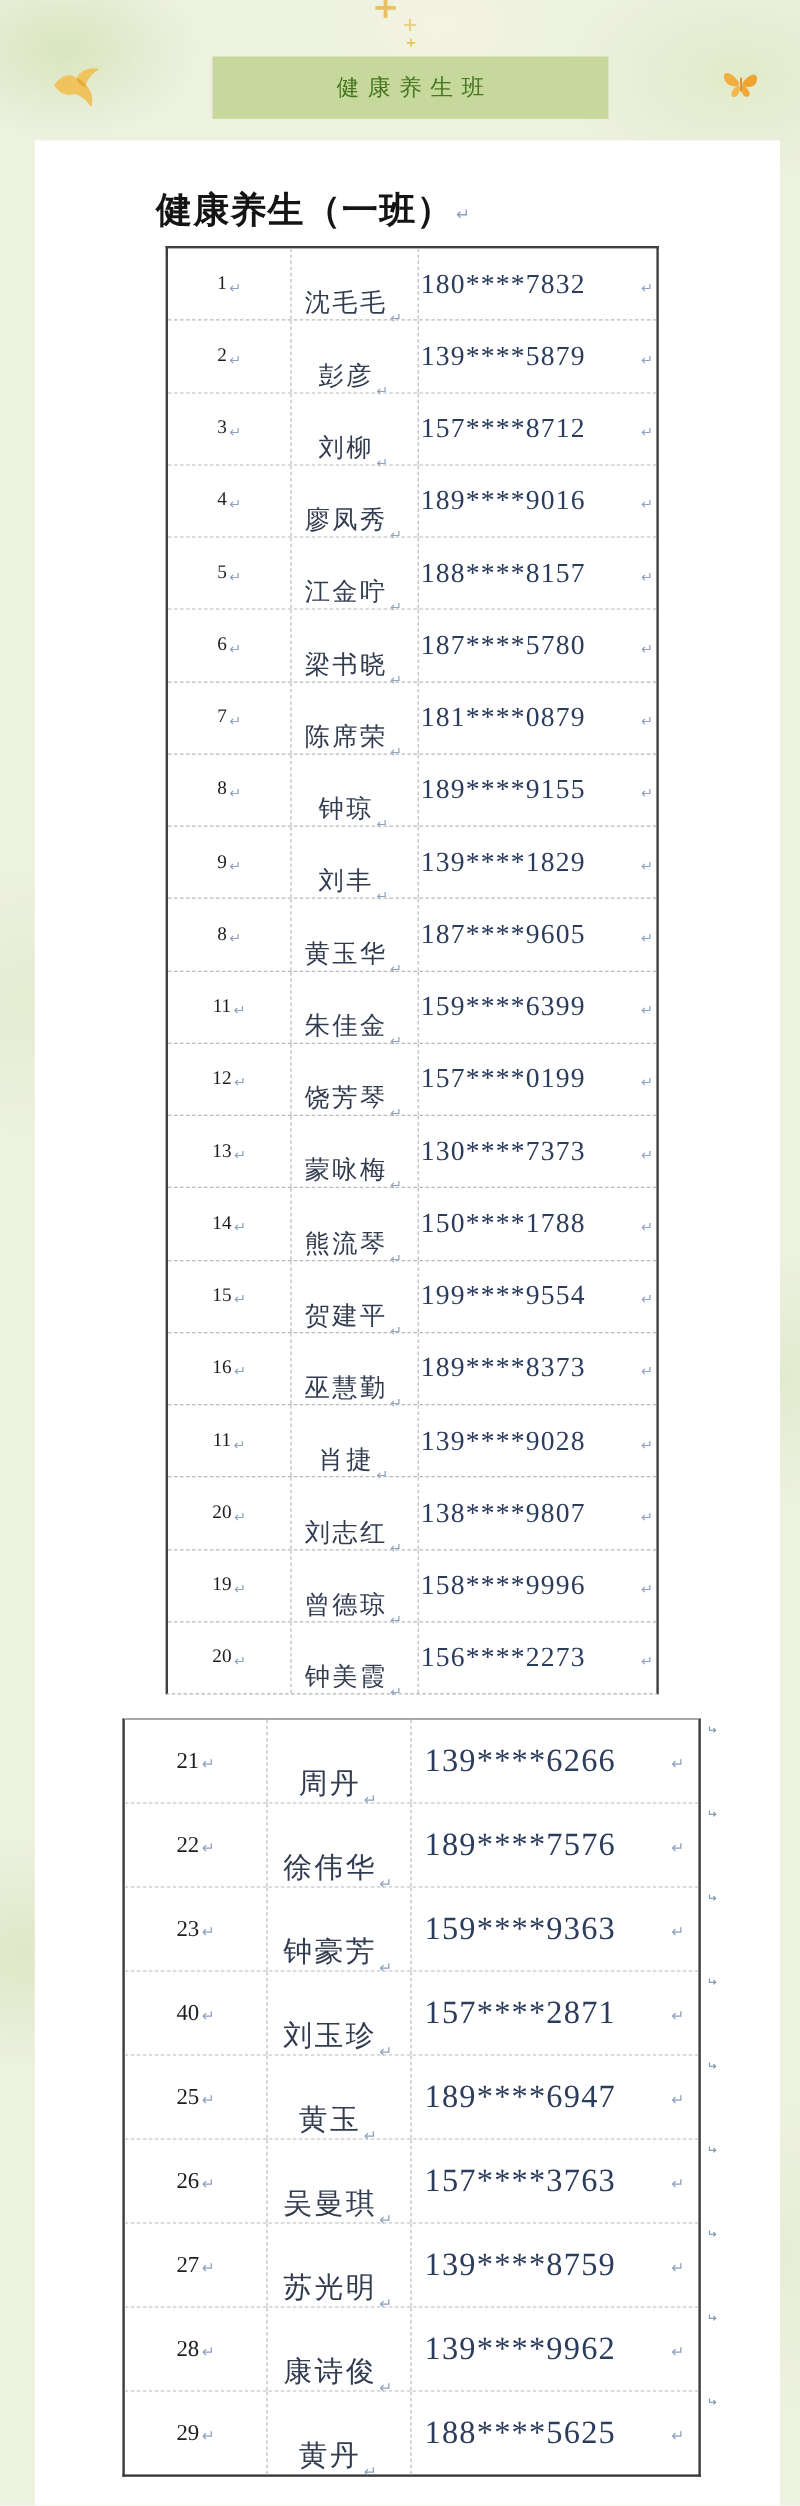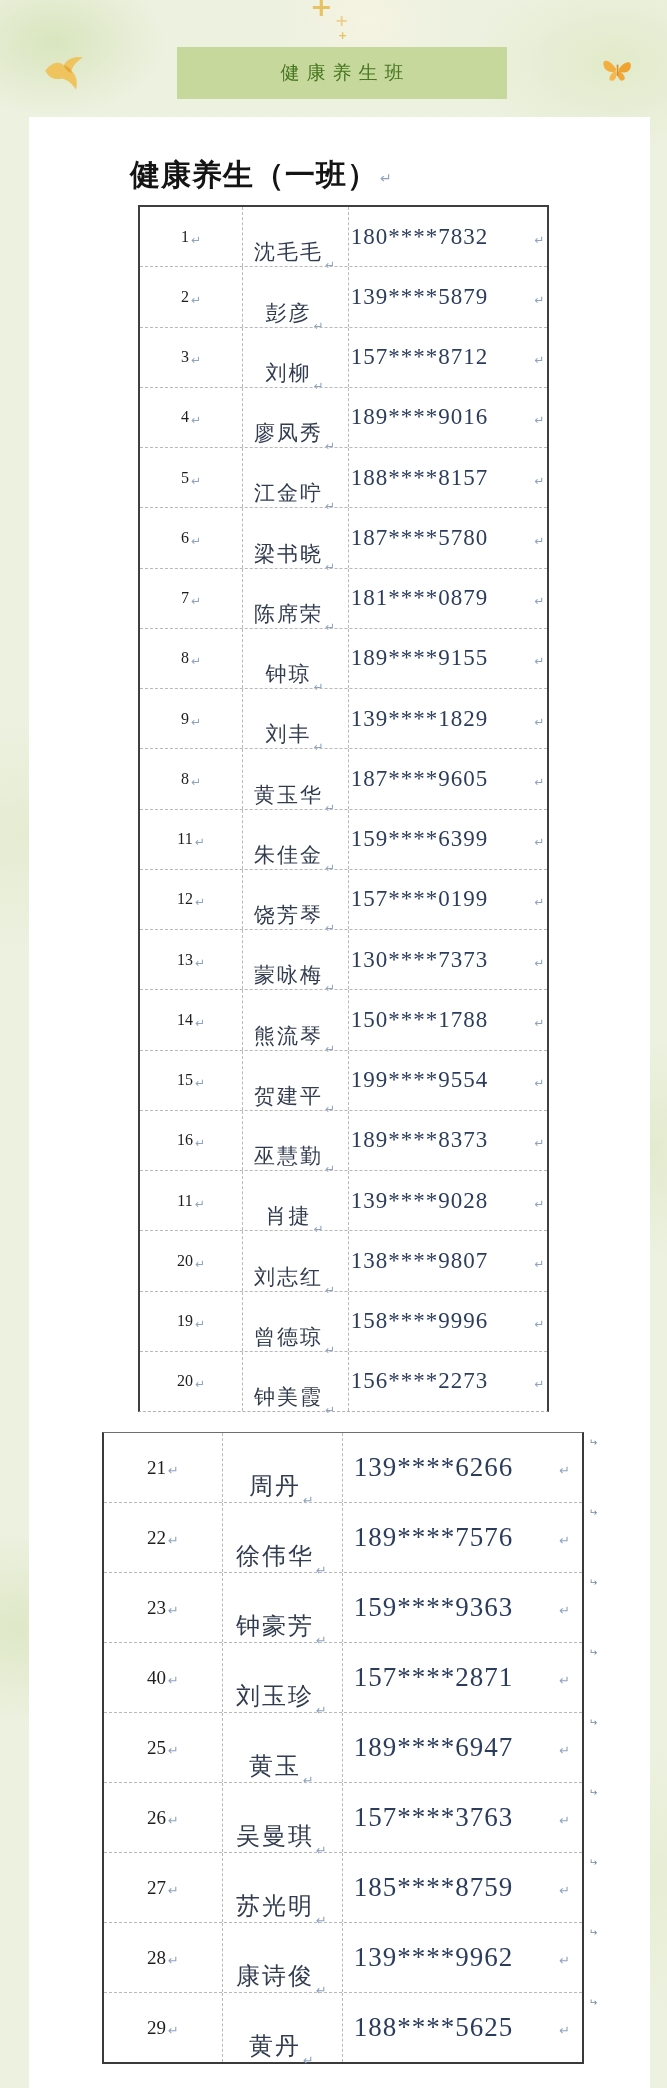--- a/index.html
+++ b/index.html
@@ -514,21 +514,21 @@
       <div class="t-row">
     <div class="cell no">
       <span>27</span>
           <span class="ret">↵</span>
     </div>
     <div class="cell name">
       <span>苏光明</span>
           <span class="ret">↵</span>
     </div>
     <div class="cell phone">
-      <span>185****8759</span>
+      <span>139****8759</span>
           <span class="ret">↵</span>
     </div>
     <span class="row-end-mark">↵</span>
   </div>
       <div class="t-row">
     <div class="cell no">
       <span>28</span>
           <span class="ret">↵</span>
     </div>
     <div class="cell name">

